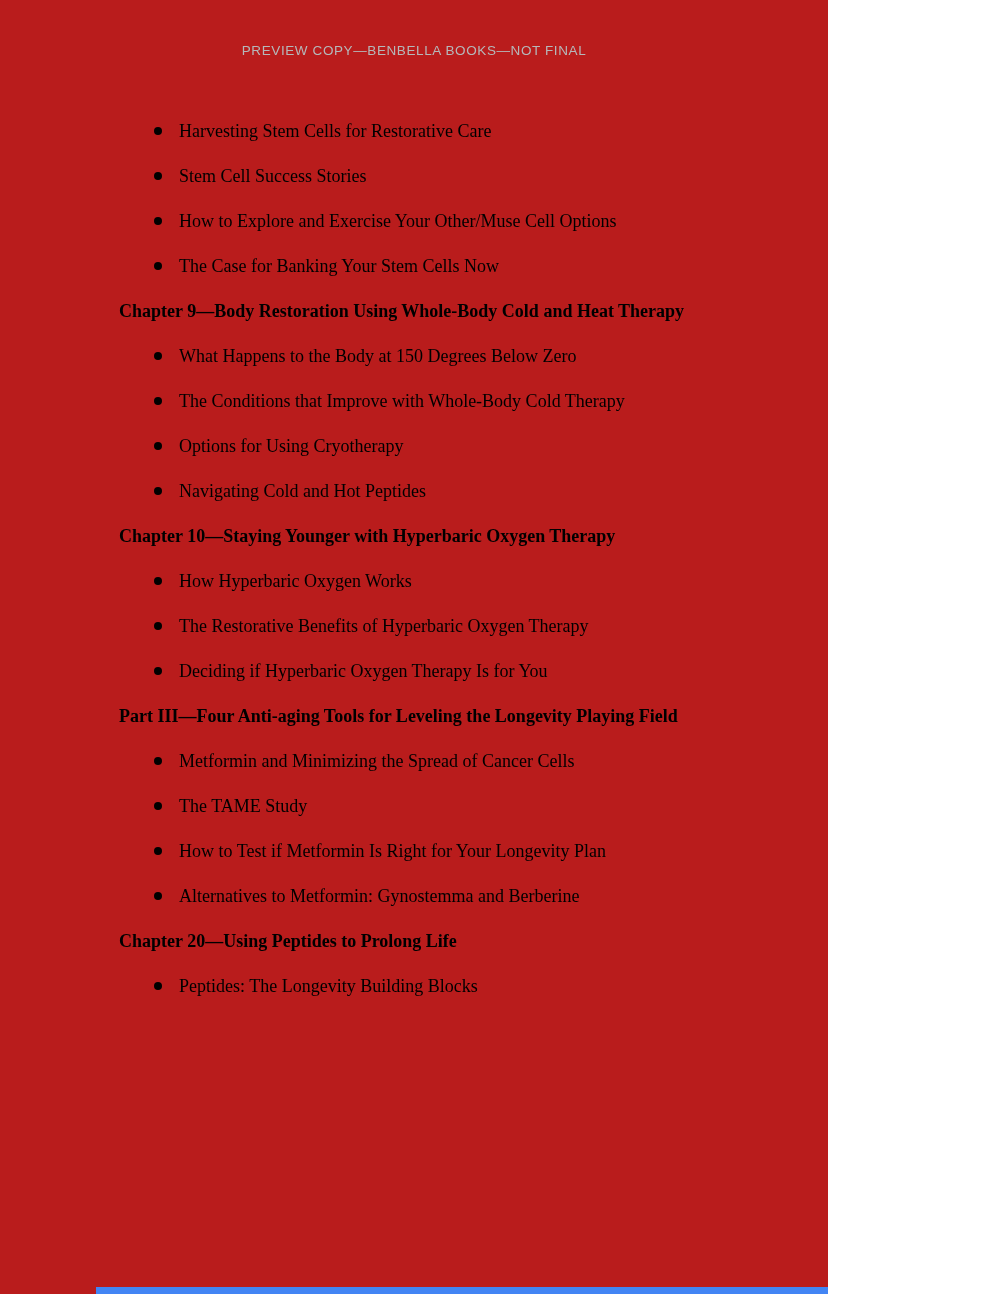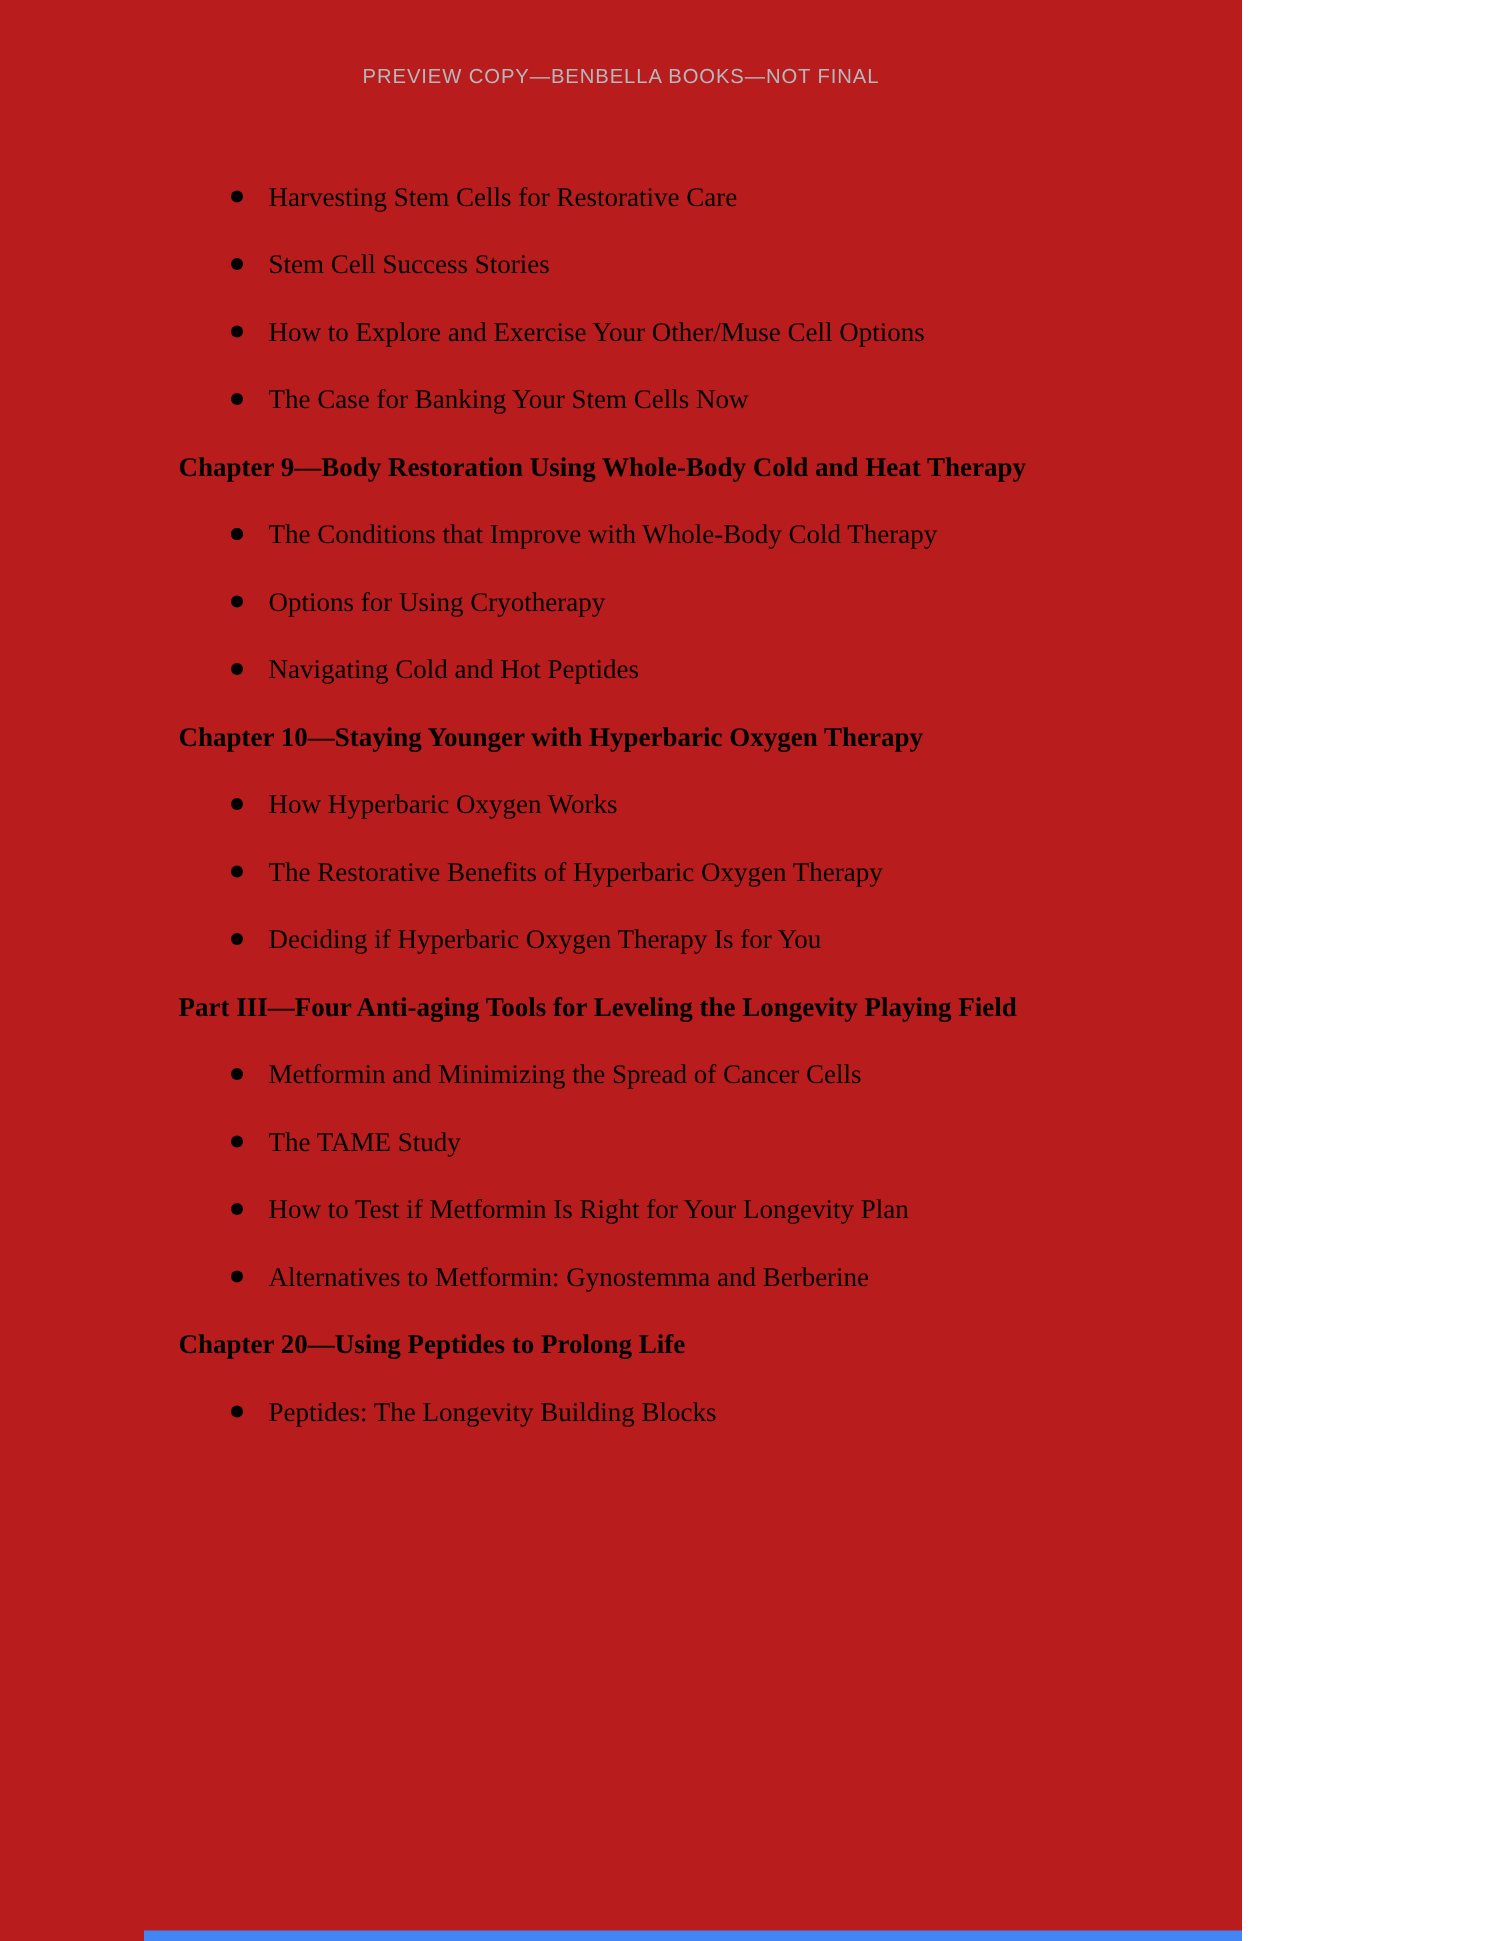--- a/index.html
+++ b/index.html
@@ -76,21 +76,21 @@
 <div id="page">
 
   <div class="header-notice" style="color: rgb(181, 184, 186);">PREVIEW COPY—BENBELLA BOOKS—NOT FINAL</div>
 
   <div class="toc" style="color: rgb(0, 0, 0);">
       <div class="entry entry-bullet"><span class="dot"></span><span class="txt">Harvesting Stem Cells for Restorative Care</span></div>
       <div class="entry entry-bullet"><span class="dot"></span><span class="txt">Stem Cell Success Stories</span></div>
       <div class="entry entry-bullet"><span class="dot"></span><span class="txt">How to Explore and Exercise Your Other/Muse Cell Options</span></div>
       <div class="entry entry-bullet"><span class="dot"></span><span class="txt">The Case for Banking Your Stem Cells Now</span></div>
       <div class="entry entry-chapter"><span class="txt">Chapter 9—Body Restoration Using Whole-Body Cold and Heat Therapy</span></div>
-      <div class="entry entry-bullet"><span class="dot"></span></div>
+      <div class="entry entry-bullet"><span class="dot"></span><span class="txt">What Happens to the Body at 150 Degrees Below Zero</span></div>
       <div class="entry entry-bullet"><span class="dot"></span><span class="txt">The Conditions that Improve with Whole-Body Cold Therapy</span></div>
       <div class="entry entry-bullet"><span class="dot"></span><span class="txt">Options for Using Cryotherapy</span></div>
       <div class="entry entry-bullet"><span class="dot"></span><span class="txt">Navigating Cold and Hot Peptides</span></div>
       <div class="entry entry-chapter"><span class="txt">Chapter 10—Staying Younger with Hyperbaric Oxygen Therapy</span></div>
       <div class="entry entry-bullet"><span class="dot"></span><span class="txt">How Hyperbaric Oxygen Works</span></div>
       <div class="entry entry-bullet"><span class="dot"></span><span class="txt">The Restorative Benefits of Hyperbaric Oxygen Therapy</span></div>
       <div class="entry entry-bullet"><span class="dot"></span><span class="txt">Deciding if Hyperbaric Oxygen Therapy Is for You</span></div>
       <div class="entry entry-part"><span class="txt">Part III—Four Anti-aging Tools for Leveling the Longevity Playing Field</span></div>
       <div class="entry entry-bullet"><span class="dot"></span><span class="txt">Metformin and Minimizing the Spread of Cancer Cells</span></div>
       <div class="entry entry-bullet"><span class="dot"></span><span class="txt">The TAME Study</span></div>

